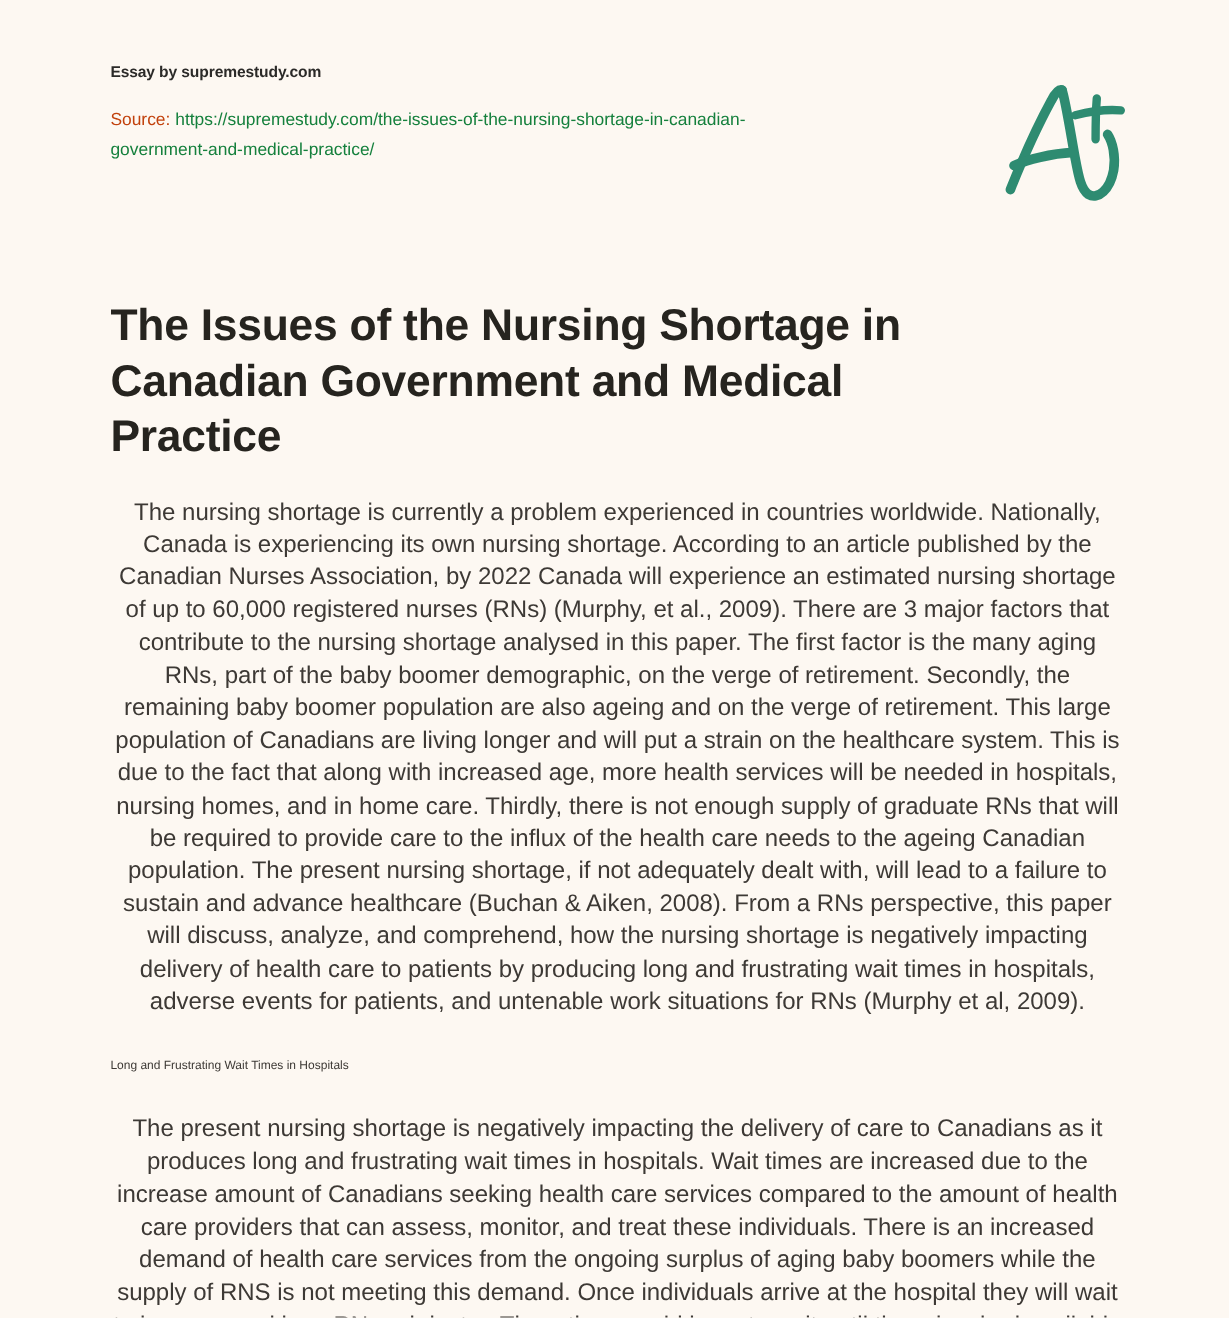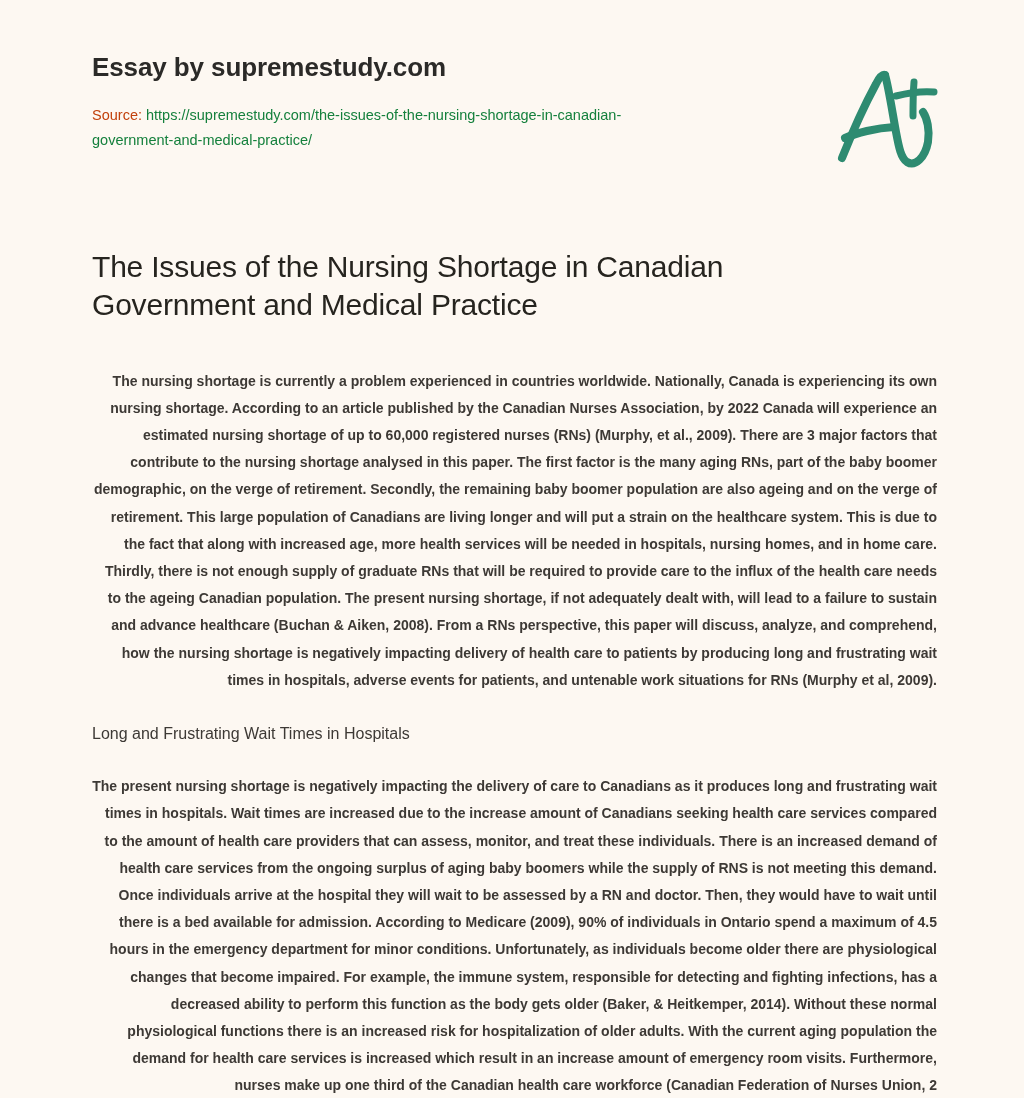--- a/index.html
+++ b/index.html
@@ -26,21 +26,21 @@
 
   
   .header {
     position: absolute;
     left: 92px;
     top: 52px;
     width: 700px;
   }
 
   .brand-title {
-    font-size: 26px;
+    font-size: 13px;
     font-weight: bold;
     color: #2B2A28;
     letter-spacing: -0.1px;
     line-height: 1.2;
     margin: 0;
   }
 
   .source-row {
     margin-top: 20px;
     font-size: 14.5px;
@@ -75,40 +75,39 @@
 
   
   .article {
     position: absolute;
     left: 92px;
     top: 248px;
     width: 845px;
   }
 
   .article-title {
-    font-size: 30px;
-    font-weight: normal;
+    font-size: 37px;
+    font-weight: bold;
     color: #26241F;
     line-height: 1.26;
     letter-spacing: -0.2px;
-    margin: 0 0 44px 0;
+    margin: 0 0 26px 0;
     max-width: 720px;
   }
 
   .para {
-    font-size: 14px;
+    font-size: 20px;
     line-height: 27.2px;
     color: #3D3935;
     margin: 0 0 26px 0;
-    text-align: right;
-    font-weight: bold;
+    text-align: center;
   }
 
   .section-heading {
-    font-size: 16px;
+    font-size: 10px;
     line-height: 27.2px;
     color: #3D3935;
     font-weight: normal;
     margin: 0 0 26px 0;
   }
 
   .para.truncated {
     margin-bottom: 0;
   }
 </style>

